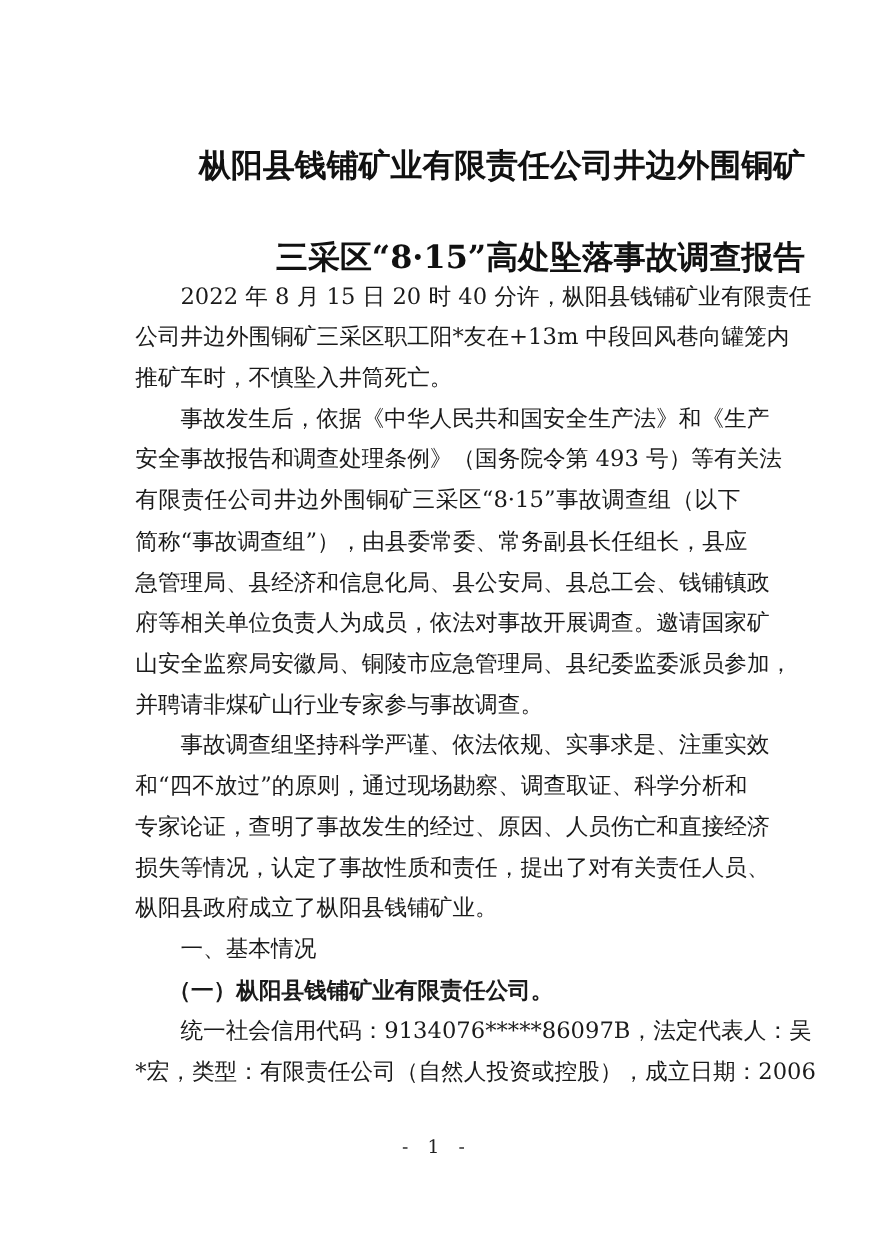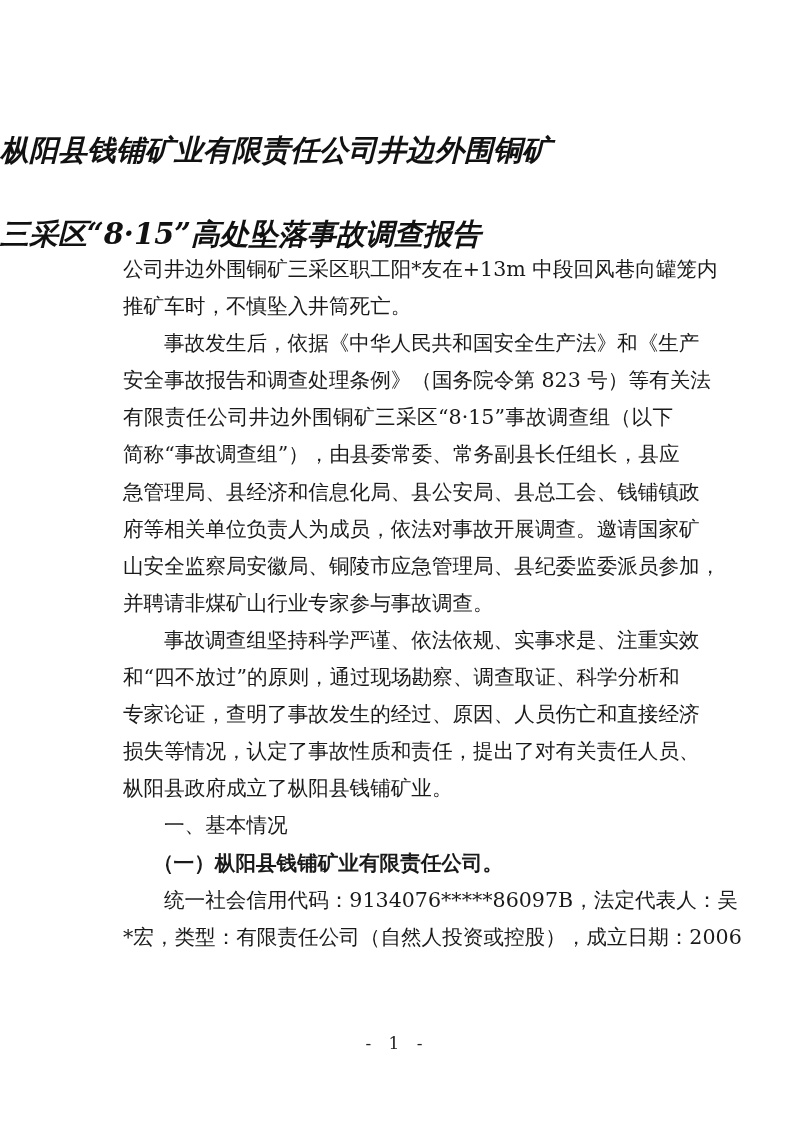--- a/index.html
+++ b/index.html
@@ -1,21 +1,21 @@
 <!DOCTYPE html>
 <html><head>
 <meta charset="utf-8">
 <style>
   html, body { margin: 0; padding: 0; background: #ffffff; }
   body { width: 794px; height: 1122px; position: relative; overflow: hidden;
          font-family: "DejaVu Serif", "Liberation Serif", serif; color: #1a1a1a; }
   .page { position: absolute; left: 0; top: 0; width: 794px; height: 1122px; }
-  .title { position: absolute; left: 0; width: 732px; text-align: left;
+  .title { position: absolute; left: 0; width: 732px; text-align: right;
            font-family: "DejaVu Serif", "Liberation Serif", serif; font-weight: bold;
-           font-size: 29px; letter-spacing: 0px; line-height: 40px; color: #111; font-style: italic; }
+           font-size: 29px; letter-spacing: 0px; line-height: 40px; color: #111; }
   .title.l1 { top: 130px; }
   .title.l2 { top: 170px; margin-top: 44px; }
   .body { position: absolute; left: 123px; top: 251px; width: 550px; }
   .line { height: 37.1px; line-height: 37.1px; font-size: 20.6px; white-space: nowrap;
           text-align: justify; text-align-last: justify; letter-spacing: 0; color: #1a1a1a; }
   .line.last { text-align-last: left; }
   .line.indent { padding-left: 41px; }
   .line.heading { font-family: Liberation Serif, serif; text-align-last: left; padding-left: 41px; }
   .line.subheading { font-weight: bold; text-align-last: left; padding-left: 30px; }
   .pagenum { position: absolute; left: 0; width: 794px; top: 1033px; text-align: center;
@@ -23,25 +23,26 @@
 </style>
 </head>
 <body>
 
 <div class="page">
   <div class="title l1">枞阳县钱铺矿业有限责任公司井边外围铜矿</div>
   <div class="title l2">三采区“8·15”高处坠落事故调查报告</div>
 
   <div class="body">
 
+    <div class="line indent">2022 年 8 月 15 日 20 时 40 分许，枞阳县钱铺矿业有限责任</div>
     <div class="line">公司井边外围铜矿三采区职工阳*友在+13m 中段回风巷向罐笼内</div>
     <div class="line last">推矿车时，不慎坠入井筒死亡。</div>
 
     <div class="line indent">事故发生后，依据《中华人民共和国安全生产法》和《生产</div>
-    <div class="line">安全事故报告和调查处理条例》（国务院令第 823 号）等有关法</div>
+    <div class="line">安全事故报告和调查处理条例》（国务院令第 493 号）等有关法</div>
     <div class="line">有限责任公司井边外围铜矿三采区“8·15”事故调查组（以下</div>
     <div class="line">简称“事故调查组”），由县委常委、常务副县长任组长，县应</div>
     <div class="line">急管理局、县经济和信息化局、县公安局、县总工会、钱铺镇政</div>
     <div class="line">府等相关单位负责人为成员，依法对事故开展调查。邀请国家矿</div>
     <div class="line">山安全监察局安徽局、铜陵市应急管理局、县纪委监委派员参加，</div>
     <div class="line last">并聘请非煤矿山行业专家参与事故调查。</div>
 
     <div class="line indent">事故调查组坚持科学严谨、依法依规、实事求是、注重实效</div>
     <div class="line">和“四不放过”的原则，通过现场勘察、调查取证、科学分析和</div>
     <div class="line">专家论证，查明了事故发生的经过、原因、人员伤亡和直接经济</div>

